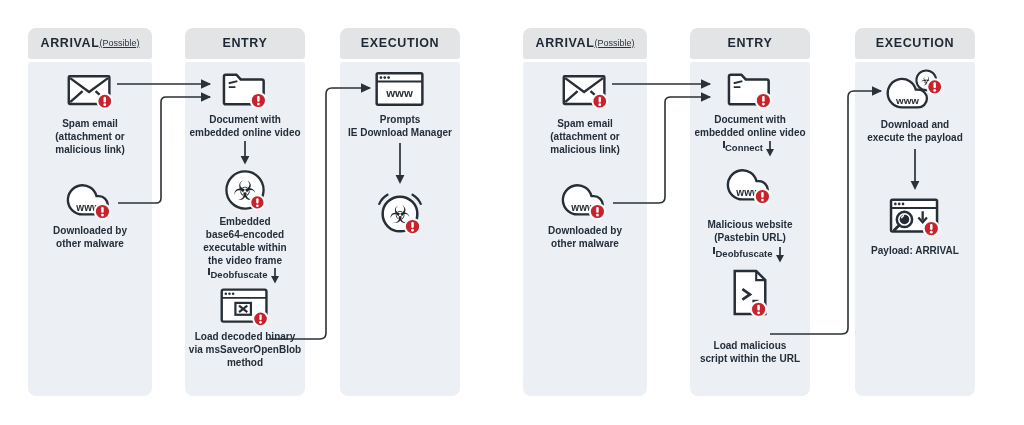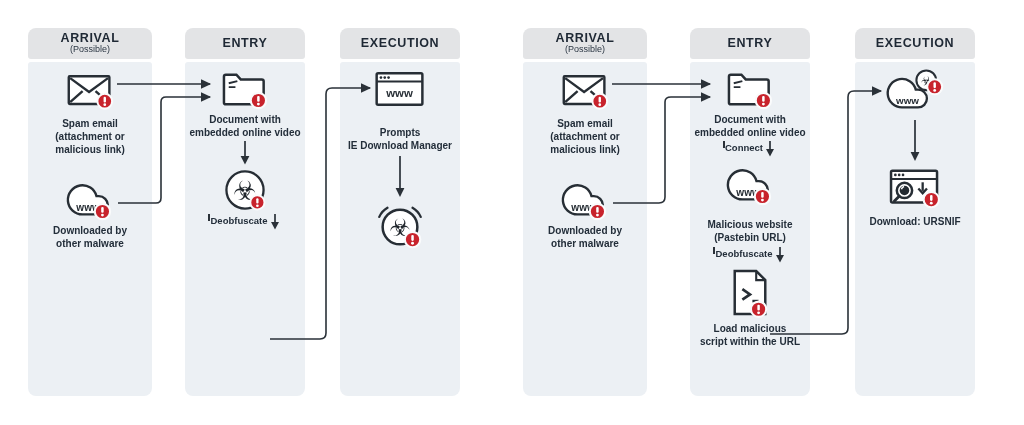--- a/index.html
+++ b/index.html
@@ -1,23 +1,23 @@
 <!DOCTYPE html>
 <html><head>
 <meta charset="utf-8">
 <style>
   html,body{margin:0;padding:0;background:#fff;}
   .canvas{position:relative;width:1024px;height:425px;background:#ffffff;
           font-family:"Liberation Sans",sans-serif;overflow:hidden;}
   .col{position:absolute;top:28px;}
   .col-header{height:31px;background:#e3e4e6;border-radius:8px 8px 3px 3px;
-              display:flex;flex-direction:column;align-items:center;justify-content:center;
+              display:flex;flex-direction:row;align-items:center;justify-content:center;
               color:#1e2834;}
   .h1{font-size:12.5px;font-weight:bold;letter-spacing:.6px;line-height:1.05;}
-  .h2{font-size:9px;line-height:1.1;color:#2a3542;}
+  .h2{font-size:9px;line-height:1.1;color:#2a3542;text-decoration:underline;}
   .col-panel{margin-top:3px;background:#ecf0f4;border-radius:3px 3px 8px 8px;height:334px;
              display:flex;flex-direction:column;align-items:center;}
   .node{display:flex;flex-direction:column;align-items:center;}
   .nlabel{width:150px;text-align:center;font-size:10px;font-weight:bold;color:#232e3a;
           line-height:1.3;white-space:pre-line;margin-top:3px;}
   .clink{display:flex;flex-direction:row;align-items:flex-start;}
   .dash{width:2px;height:7px;background:#2a3138;}
   .clabel{font-size:9.5px;font-weight:bold;color:#232e3a;line-height:1.2;margin:1px 0;}
   svg{display:block;}
   .overlay{position:absolute;left:0;top:0;pointer-events:none;}
@@ -87,47 +87,66 @@
       <svg width="14" height="24" style="margin-top:2px">
         <line x1="7" y1="0" x2="7" y2="16" stroke="#2a3138" stroke-width="1.7"></line>
         <polygon points="2.6,15 7,23.5 11.4,15" fill="#2a3138"></polygon>
       </svg>
       <div class="node" style="margin-top:2px">
         <svg width="46" height="46" viewBox="0 0 52 52">
           <circle cx="26" cy="26" r="21" fill="#fff" stroke="#272e35" stroke-width="2.6"></circle>
           <text class="bio" x="26" y="27" text-anchor="middle" dominant-baseline="central" font-size="30" fill="#20262c">☣</text>
           <use href="#abadge" x="40" y="40"></use>
         </svg>
+        <div class="nlabel" style="margin-top:2px">Embedded
+base64-encoded
+executable within
+the video frame</div>
       </div>
       <div class="clink" style="margin-top:1px">
         <div class="dash"></div>
         <div class="clabel">Deobfuscate</div>
         <svg width="14" height="16">
           <line x1="7" y1="0" x2="7" y2="9" stroke="#2a3138" stroke-width="1.7"></line>
           <polygon points="3,8 7,15.5 11,8" fill="#2a3138"></polygon>
         </svg>
+      </div>
+      <div class="node" style="margin-top:2px">
+        <svg width="54" height="42" viewBox="0 0 56 46">
+          <rect x="2.5" y="4" width="49" height="35" rx="2" fill="#fff" stroke="#272e35" stroke-width="2.6"></rect>
+          <line x1="2.5" y1="13" x2="51.5" y2="13" stroke="#272e35" stroke-width="2"></line>
+          <circle cx="7" cy="8.5" r="1.4" fill="#272e35"></circle>
+          <circle cx="11" cy="8.5" r="1.4" fill="#272e35"></circle>
+          <circle cx="15" cy="8.5" r="1.4" fill="#272e35"></circle>
+          <rect x="17.5" y="18.5" width="17" height="13" fill="none" stroke="#272e35" stroke-width="2.4"></rect>
+          <path d="M21.5 21.5 L30.5 28.5 M30.5 21.5 L21.5 28.5" stroke="#272e35" stroke-width="2.4"></path>
+          <use href="#abadge" x="45" y="36"></use>
+        </svg>
+        <div class="nlabel" style="margin-top:2px">Load decoded binary
+via msSaveorOpenBlob
+method</div>
       </div>
     </div>
   </div>
 
   <div class="col" style="left:340px;width:120px">
     <div class="col-header">
       <div class="h1">EXECUTION</div>
     </div>
     <div class="col-panel">
       <div class="node" style="margin-top:8px">
         <svg width="52" height="40" viewBox="0 0 54 42">
           <rect x="2.5" y="3.5" width="48" height="33" rx="1.5" fill="#fff" stroke="#272e35" stroke-width="2.6"></rect>
           <line x1="2.5" y1="12" x2="50.5" y2="12" stroke="#272e35" stroke-width="2"></line>
           <circle cx="7" cy="8" r="1.4" fill="#272e35"></circle>
           <circle cx="11" cy="8" r="1.4" fill="#272e35"></circle>
           <circle cx="15" cy="8" r="1.4" fill="#272e35"></circle>
           <text x="26.5" y="28.5" text-anchor="middle" font-size="12" font-weight="bold" fill="#272e35">www</text>
         </svg>
-        <div class="nlabel" style="margin-top:16px">Prompts
+        <div class="nlabel" style="margin-top:3px">Prompts
 IE Download Manager</div>
       </div>
       <svg width="14" height="42" style="margin-top:4px">
         <line x1="7" y1="0" x2="7" y2="33" stroke="#2a3138" stroke-width="1.7"></line>
         <polygon points="2.6,32 7,41 11.4,32" fill="#2a3138"></polygon>
       </svg>
       <div class="node" style="margin-top:2px">
         <svg width="58" height="54" viewBox="0 0 60 56">
           <circle cx="30" cy="28" r="18" fill="#fff" stroke="#272e35" stroke-width="2.6"></circle>
           <text class="bio" x="30" y="29" text-anchor="middle" dominant-baseline="central" font-size="25" fill="#20262c">☣</text>
@@ -208,62 +227,64 @@
         </svg>
       </div>
       <div class="node" style="margin-top:4px">
         <svg width="42" height="52" viewBox="0 0 44 54">
           <path d="M6 4 H28.5 L38 13.5 V49 H6 Z" fill="#fff" stroke="#272e35" stroke-width="2.6"></path>
           <path d="M28.5 4 V13.5 H38" fill="none" stroke="#272e35" stroke-width="2.2"></path>
           <path d="M14 23 l8 5.5 l-8 5.5" fill="none" stroke="#272e35" stroke-width="2.8"></path>
           <line x1="24.5" y1="35.5" x2="31" y2="35.5" stroke="#272e35" stroke-width="2.8"></line>
           <use href="#abadge" x="31" y="44"></use>
         </svg>
-        <div class="nlabel" style="margin-top:3px">Load malicious
+        <div class="nlabel" style="margin-top:20px">Load malicious
 script within the URL</div>
       </div>
     </div>
   </div>
 
   <div class="col" style="left:855px;width:120px">
     <div class="col-header">
       <div class="h1">EXECUTION</div>
     </div>
     <div class="col-panel">
       <div class="node" style="margin-top:6px">
         <svg width="60" height="47" viewBox="0 0 64 50">
           <circle cx="44" cy="13" r="10.5" fill="#fff" stroke="#272e35" stroke-width="2.2"></circle>
           <text class="bio" x="44" y="13.5" text-anchor="middle" dominant-baseline="central" font-size="13" fill="#20262c">☣</text>
           <g transform="translate(1,4)">
             <path d="M34.2 19 h-2.4 A15.2 15.2 0 1 0 17.1 38 h17.1 a9.5 9.5 0 0 0 0 -19 z" fill="#fff" stroke="#272e35" stroke-width="2.5"></path>
             <text x="23" y="34" text-anchor="middle" font-size="10.5" font-weight="bold" fill="#272e35">www</text>
           </g>
           <use href="#abadge" x="53" y="20"></use>
         </svg>
+        <div class="nlabel" style="margin-top:3px">Download and
+execute the payload</div>
       </div>
       <svg width="14" height="42" style="margin-top:5px">
         <line x1="7" y1="0" x2="7" y2="33" stroke="#2a3138" stroke-width="1.7"></line>
         <polygon points="2.6,32 7,41 11.4,32" fill="#2a3138"></polygon>
       </svg>
       <div class="node" style="margin-top:4px">
         <svg width="54" height="46" viewBox="0 0 56 48">
           <rect x="3" y="5" width="48" height="33" rx="1.5" fill="#fff" stroke="#272e35" stroke-width="2.6"></rect>
           <line x1="3" y1="13.5" x2="51" y2="13.5" stroke="#272e35" stroke-width="2"></line>
           <circle cx="7.5" cy="9.3" r="1.4" fill="#272e35"></circle>
           <circle cx="11.5" cy="9.3" r="1.4" fill="#272e35"></circle>
           <circle cx="15.5" cy="9.3" r="1.4" fill="#272e35"></circle>
           <line x1="36" y1="17" x2="36" y2="26" stroke="#272e35" stroke-width="2.4"></line>
           <path d="M31.5 23.5 L36 28.5 L40.5 23.5" fill="none" stroke="#272e35" stroke-width="2.4"></path>
           <circle cx="17" cy="25.5" r="8" fill="#fff" stroke="#272e35" stroke-width="2.6"></circle>
           <circle cx="17" cy="25.5" r="5" fill="#232a31"></circle>
           <path d="M13.8 24.2 a4.2 4.2 0 0 1 2.8 -2.8" fill="none" stroke="#fff" stroke-width="1.6"></path>
           <line x1="11.5" y1="31.5" x2="6.5" y2="36.5" stroke="#272e35" stroke-width="3" stroke-linecap="round"></line>
           <use href="#abadge" x="45" y="35"></use>
         </svg>
-        <div class="nlabel" style="margin-top:3px">Download: URSNIF</div>
+        <div class="nlabel" style="margin-top:3px">Payload: ARRIVAL</div>
       </div>
     </div>
   </div>
 
   <svg class="overlay" width="1024" height="425">
     <g fill="none" stroke="#2a3138" stroke-width="1.6">
       <path d="M117 84 H 210" marker-end="url(#ah)"></path>
       <path d="M118 203 H 156 Q 161 203 161 198 V 102 Q 161 97 166 97 H 210" marker-end="url(#ah)"></path>
       <path d="M270 339 H 320 Q 326 339 326 333 V 94 Q 326 88 332 88 H 370" marker-end="url(#ah)"></path>
       <path d="M612 84 H 710" marker-end="url(#ah)"></path>

